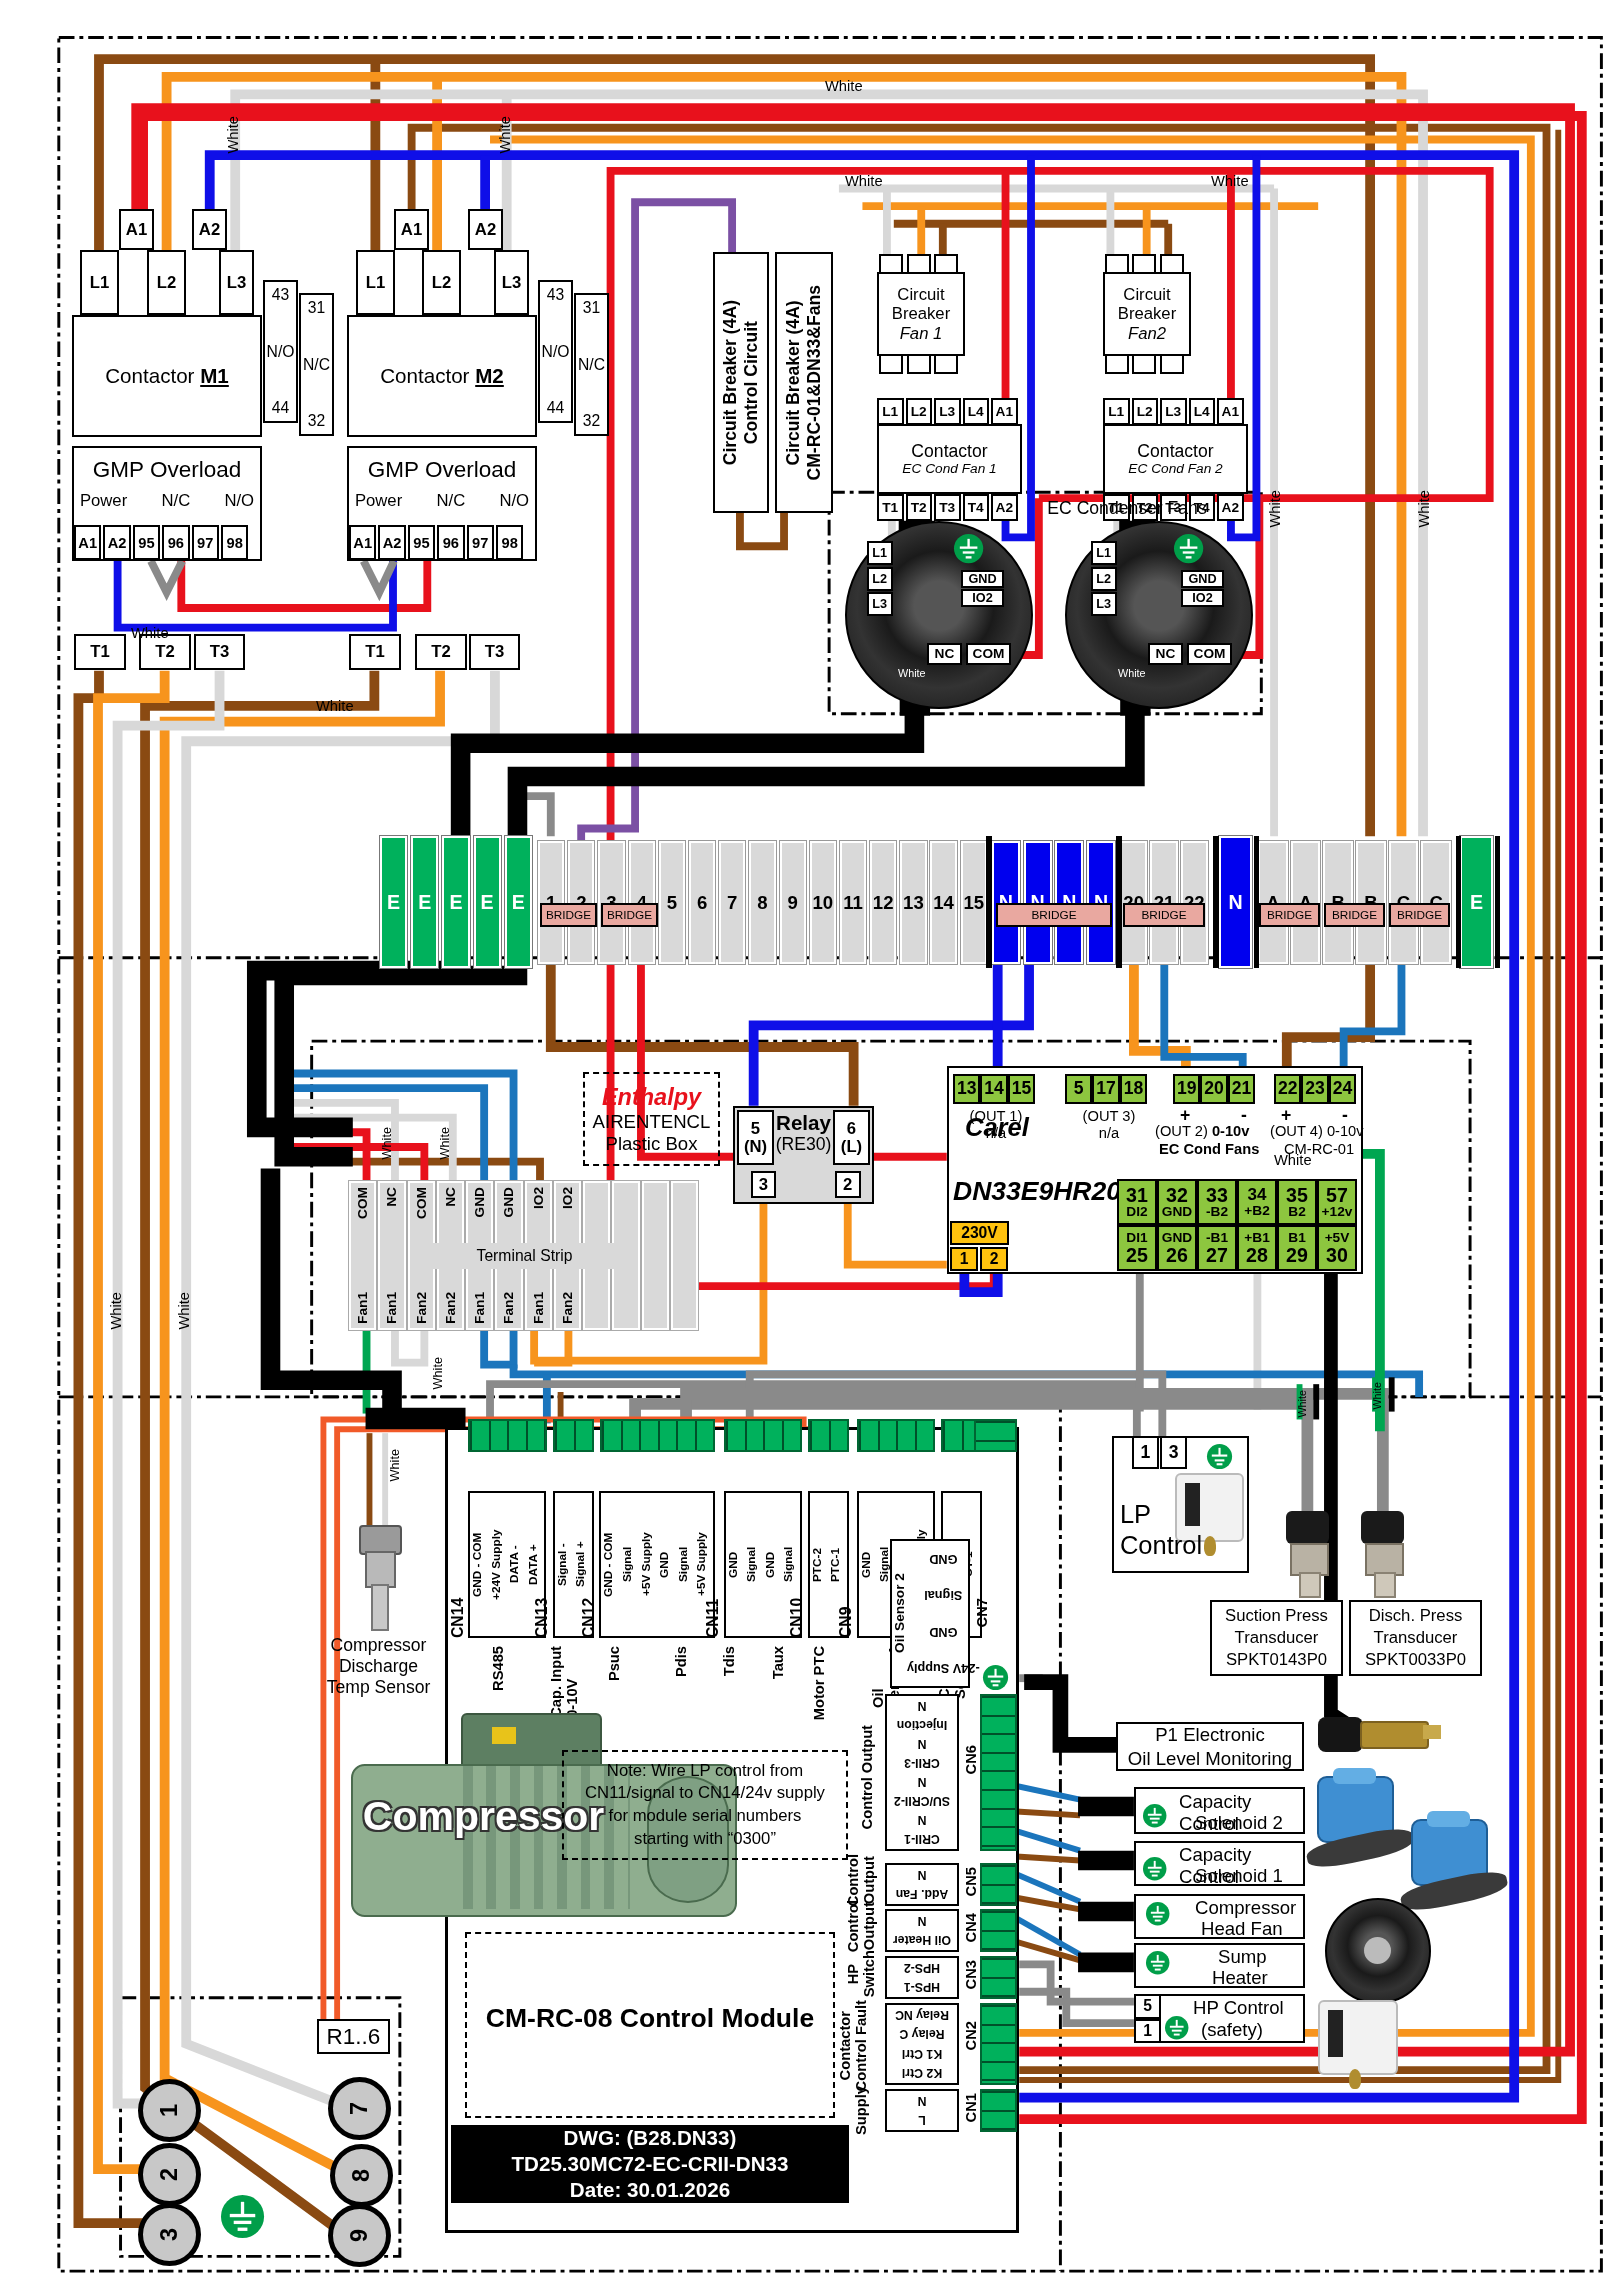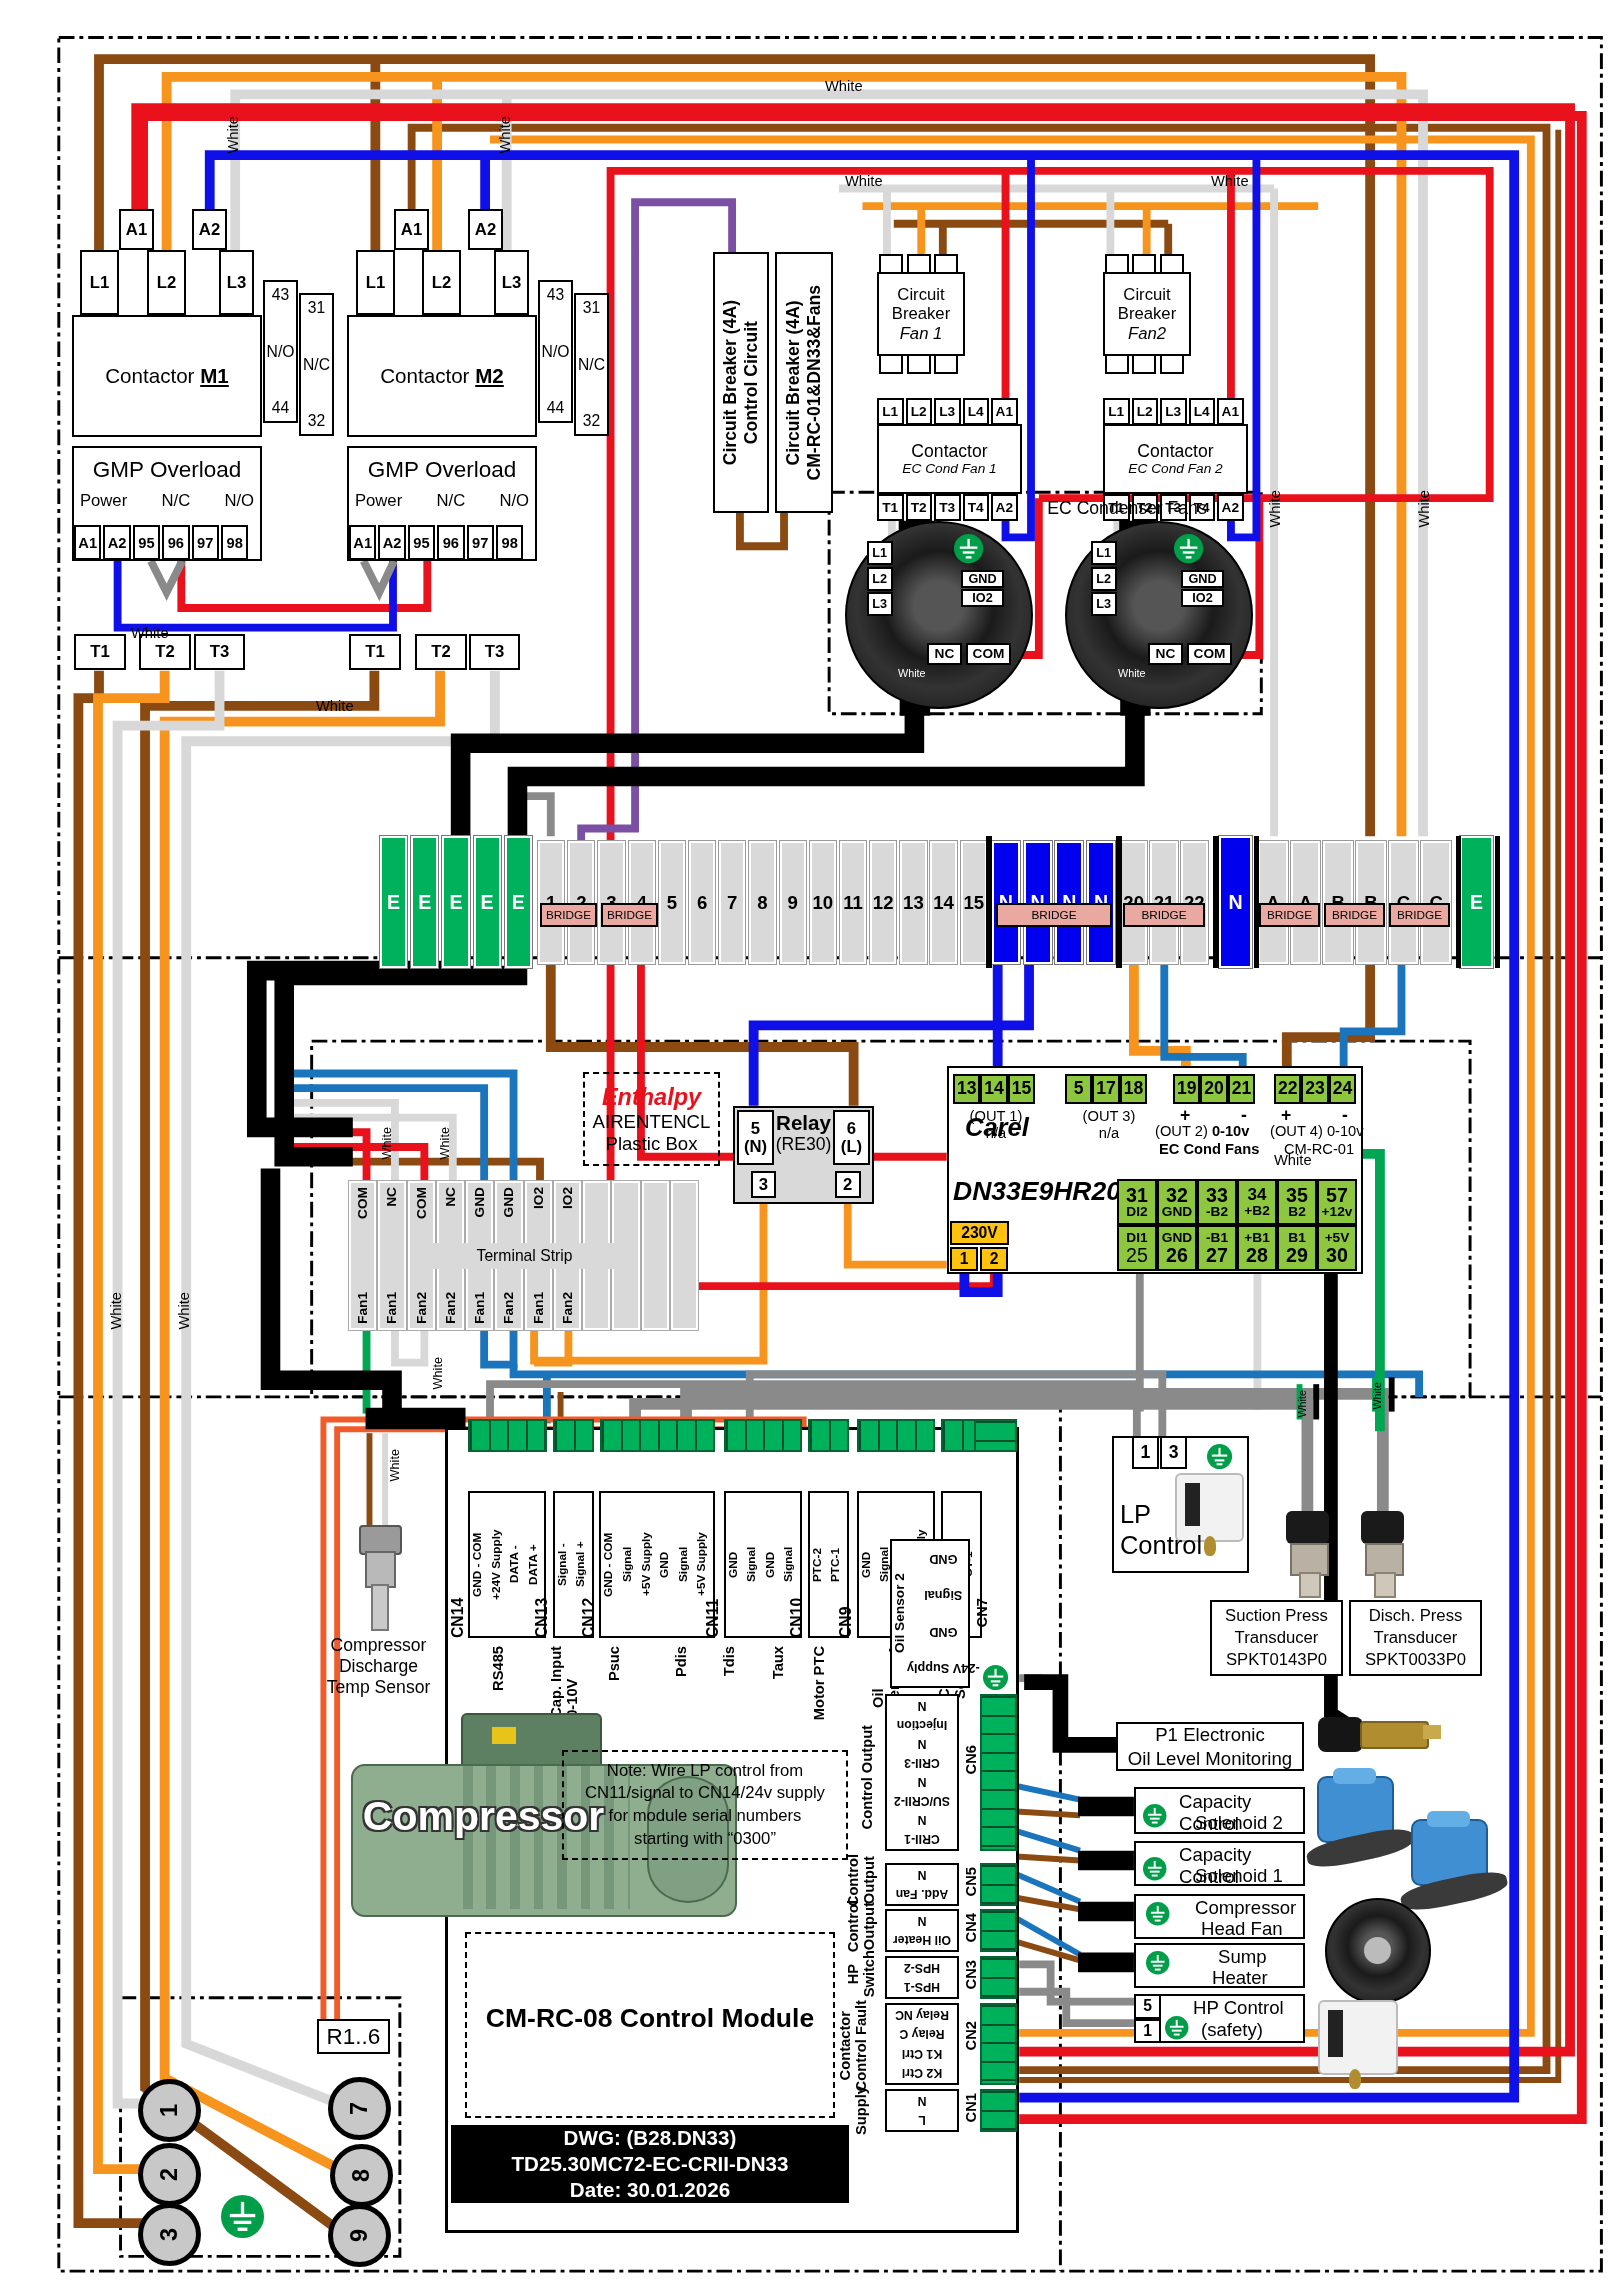--- a/index.html
+++ b/index.html
@@ -789,21 +789,21 @@
     <span style="font-size:13.7px;font-weight:bold">B2</span>
     </div>
     <div class="carelcell" style="width:40px;height:46px">
     <span style="font-size:19.6px;font-weight:bold">57</span>
     <span style="font-size:13.7px;font-weight:bold">+12v</span>
     </div>
   </div>
 <div class="abs" style="left:1117px;top:1225px;display:flex">
   <div class="carelcell" style="width:40px;height:46px">
     <span style="font-size:13.7px;font-weight:bold">DI1</span>
-    <span style="font-size:19.6px;font-weight:normal">25</span>
+    <span style="font-size:19.6px;font-weight:bold">25</span>
     </div>
     <div class="carelcell" style="width:40px;height:46px">
     <span style="font-size:13.7px;font-weight:bold">GND</span>
     <span style="font-size:19.6px;font-weight:bold">26</span>
     </div>
     <div class="carelcell" style="width:40px;height:46px">
     <span style="font-size:13.7px;font-weight:bold">-B1</span>
     <span style="font-size:19.6px;font-weight:bold">27</span>
     </div>
     <div class="carelcell" style="width:40px;height:46px">

